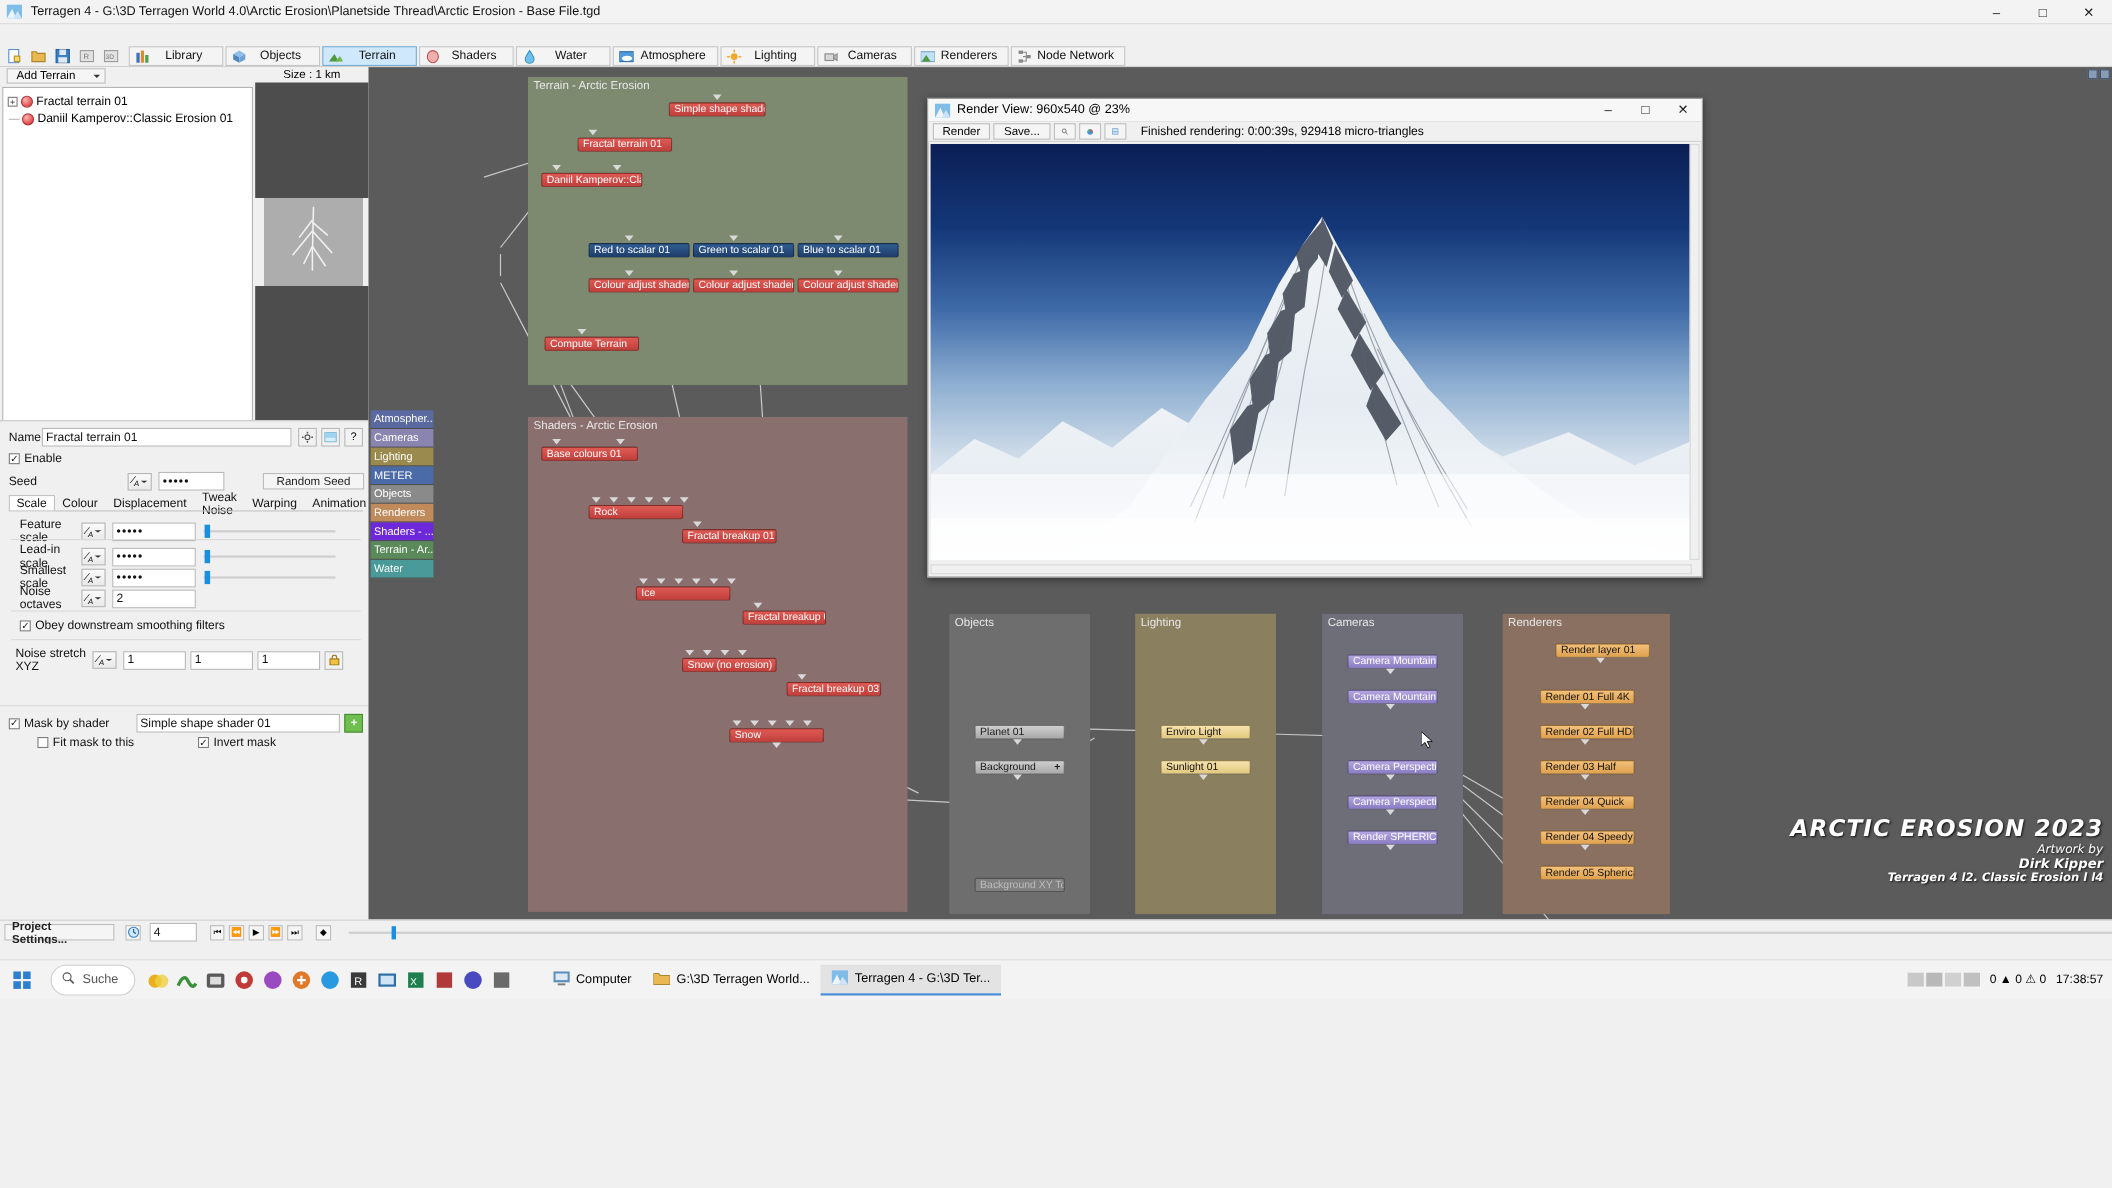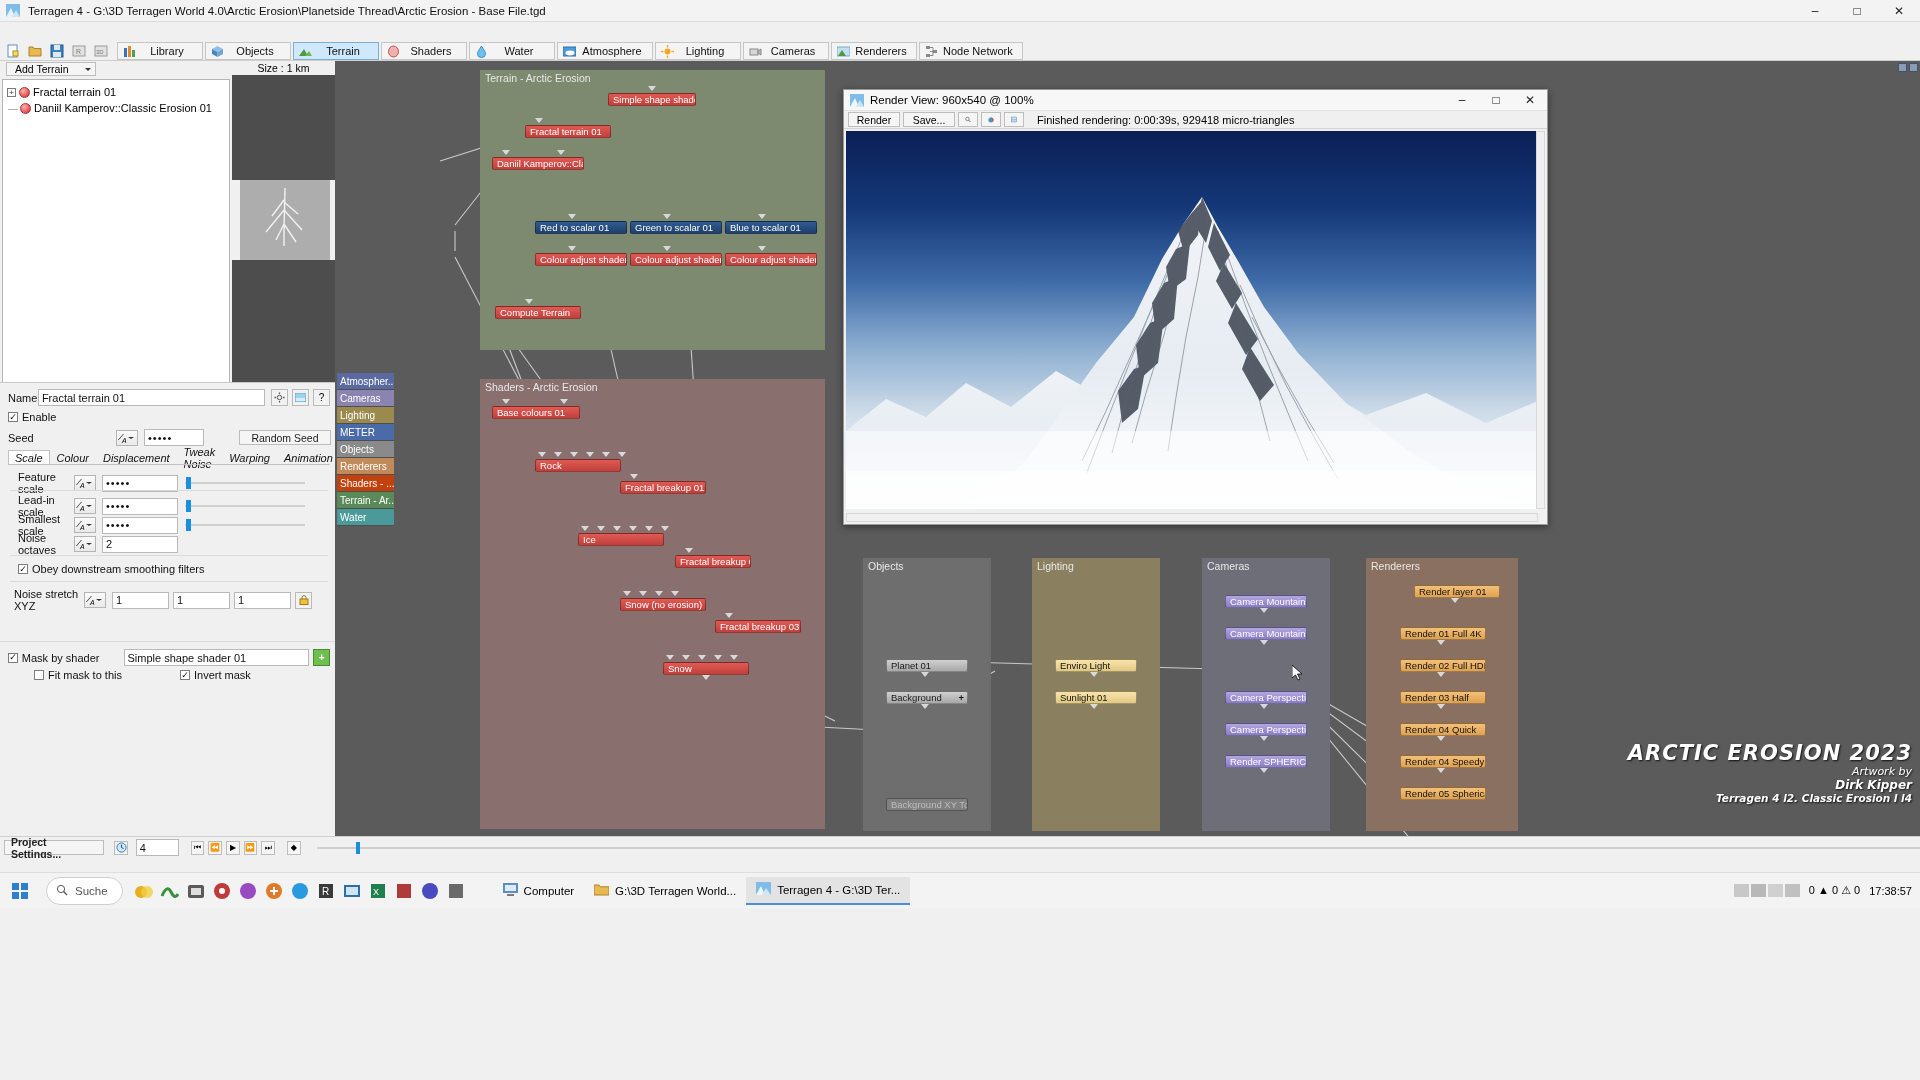--- a/index.html
+++ b/index.html
@@ -64,21 +64,21 @@
   .lbl { font-size:11px; color:#111; }
   .tinput { border:1px solid #b9b9b9; background:#fff; height:17px; font-size:11px;
     padding:0 3px; display:flex; align-items:center; color:#111; }
   .sqbtn { width:17px;height:17px;border:1px solid #b9b9b9; background:#f2f2f2;
     display:flex;align-items:center;justify-content:center; font-size:10px; }
   .fnbtn { width:22px;height:16px;border:1px solid #b5b5b5;
     background:linear-gradient(#fbfbfb,#e9e9e9); display:flex; align-items:center;
     justify-content:center; gap:1px; font-size:9px; font-style:italic; }
   .chk { width:10px;height:10px;border:1px solid #7d7d7d;background:#fff;
     display:inline-flex;align-items:center;justify-content:center;font-size:9px;line-height:9px;color:#111; }
-  .tabstrip { position:absolute; display:flex; align-items:flex-end; height:16px;font-style:italic; }
+  .tabstrip { position:absolute; display:flex; align-items:flex-end; height:16px; }
   .ptab { height:15px; padding:0 6px; font-size:11px; display:flex; align-items:center;
     border:1px solid transparent; color:#111; }
   .ptab.active { background:#fff; border-color:#c2c2c2; border-bottom-color:#fff; }
   .slider { position:relative; height:12px; }
   .slider .track { position:absolute; left:0; right:0; top:5px; height:2px; background:#cfcfcf; }
   .slider .knob { position:absolute; top:0; width:5px; height:12px; background:#1a8fe0; }
   .hr { height:1px; background:#dadada; }
 
   
   .nodecanvas { position:absolute; left:335px; top:61px; width:1585px; height:775px;
@@ -546,21 +546,21 @@
         </div>
       <div class="bmk" style="background:#4a6aa8">
           <span>METER</span>
         </div>
       <div class="bmk" style="background:#8a8a8a">
           <span>Objects</span>
         </div>
       <div class="bmk" style="background:#c08a5a">
           <span>Renderers</span>
         </div>
-      <div class="bmk" style="background:#c2410c">
+      <div class="bmk" style="background:#6d28d9">
           <span>Shaders - ...</span>
         </div>
       <div class="bmk" style="background:#5a8a5a">
           <span>Terrain - Ar...</span>
         </div>
       <div class="bmk" style="background:#4a9a9a">
           <span>Water</span>
         </div>
     </div>
 
@@ -761,21 +761,21 @@
 
   <div class="renderwin">
     <div class="rw-title">
       <span style="width:14px;height:13px;margin:0 6px">
         <svg width="14" height="13" viewBox="0 0 14 13">
             <rect width="14" height="13" fill="#7fbce8"></rect>
             <polygon points="0,13 5,4 9,13" fill="#eef5fb"></polygon>
             <polygon points="6,13 10,6 14,13" fill="#cfe4f5"></polygon>
           </svg>
       </span>
-      <span style="font-size:11.5px">Render View: 960x540 @ 100%</span>
+      <span style="font-size:11.5px">Render View: 960x540 @ 23%</span>
       <span style="margin-left:auto; display:flex">
         <span class="tb-btn" style="width:34px;height:21px">–</span>
         <span class="tb-btn" style="width:34px;height:21px">□</span>
         <span class="tb-btn close" style="width:34px;height:21px">✕</span>
       </span>
     </div>
     <div class="rw-tools">
       <span class="rw-btn" style="width:52px">Render</span>
       <span class="rw-btn" style="width:52px">Save...</span>
       <span class="rw-btn" style="width:20px">

